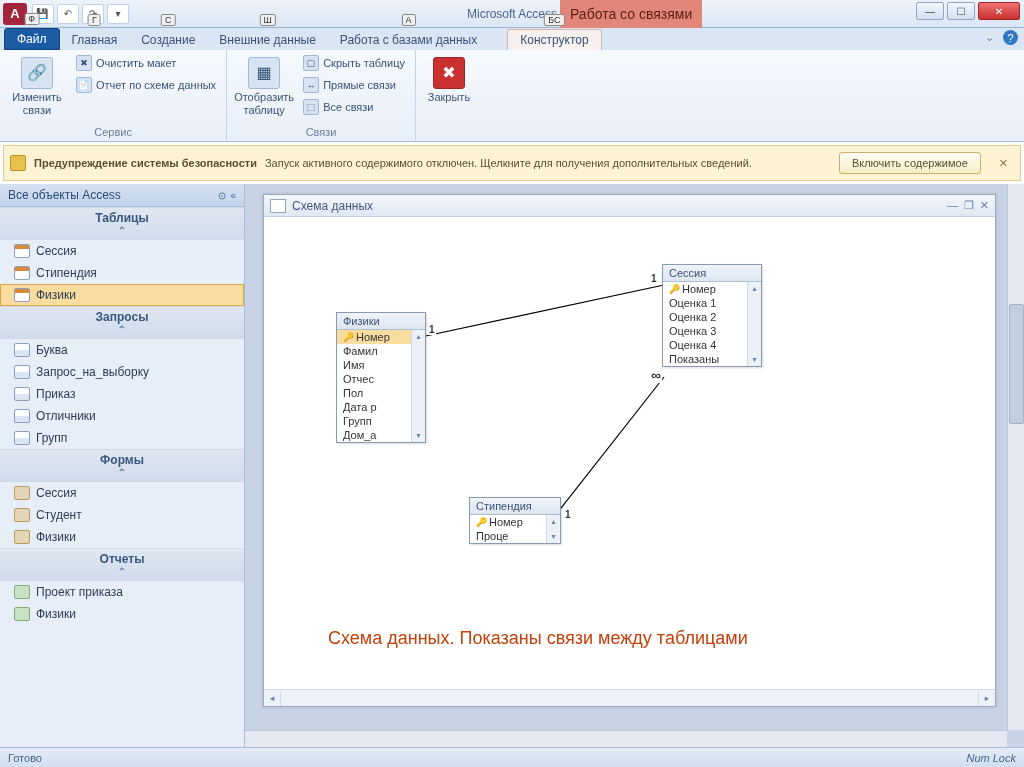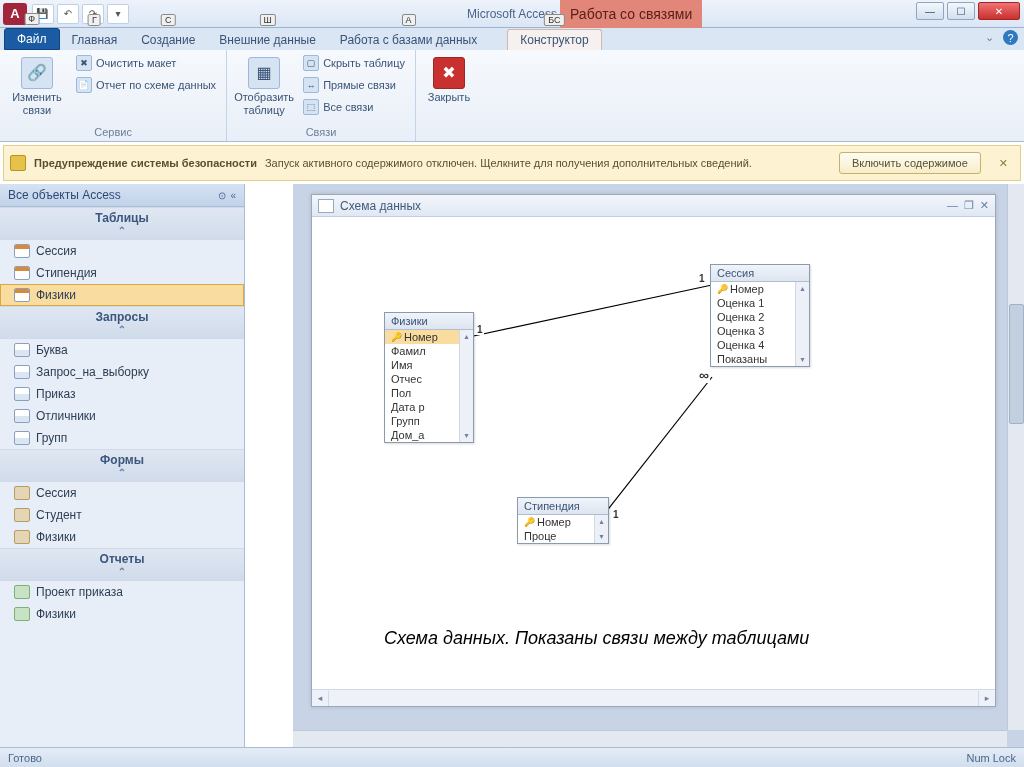--- a/index.html
+++ b/index.html
@@ -34,21 +34,21 @@
 .small-btn { display:flex; align-items:center; gap:4px; padding:2px 4px; white-space:nowrap;}
 .small-btn .sico { width:16px; height:16px; background:#d6e3f3; border:1px solid #9db8d9; border-radius:2px; display:flex;align-items:center;justify-content:center; font-size:9px;}
 .close-ico { background:#c93030 !important; border-color:#a02626 !important; color:#fff;}
 
 .security-bar { height:36px; background:#fdf3d3; border:1px solid #e2cd8d; margin:3px; display:flex; align-items:center; font-size:11px; color:#59502f; padding:0 6px; gap:8px;}
 .security-bar .shield { width:16px; height:16px; background:#e6c24d; border:1px solid #b8951f; border-radius:2px;}
 .security-bar .strong { font-weight:bold;}
 .security-bar .enable-btn { margin-left:auto; background:linear-gradient(#fefcf4,#f6eec8); border:1px solid #c6b06a; padding:4px 12px; border-radius:3px; margin-right:4px;}
 .security-bar .close-x { padding:0 6px; color:#8a7c44; cursor:default;}
 
-.workspace { display:flex; height:calc(767px - 28px - 22px - 92px - 42px - 20px);gap:48px; }
+.workspace { display:flex; height:calc(767px - 28px - 22px - 92px - 42px - 20px); }
 
 .navpane { width:245px; border-right:1px solid #a8bdd8; background:#e8eef7; display:flex; flex-direction:column; font-size:12px; overflow:hidden;}
 .nav-header { background:linear-gradient(#d5e2f3,#c1d2ea); padding:4px 8px; color:#2e4a73; display:flex; align-items:center; justify-content:space-between; border-bottom:1px solid #a8bdd8;}
 .nav-header .controls { display:flex; gap:4px; font-size:10px; color:#4c6a92;}
 .nav-section-h { background:linear-gradient(#e0e7f2,#d0dbeb); padding:3px 8px; font-weight:bold; color:#3b577e; border-top:1px solid #cfd9e8; border-bottom:1px solid #cfd9e8; display:flex; justify-content:space-between; align-items:center;flex-direction:column;}
 .nav-section-h .chev { font-size:10px; color:#6b82a3;}
 .nav-item { padding:4px 8px 4px 14px; display:flex; align-items:center; gap:6px; color:#2c3e55;}
 .nav-item.sel { background:#f9dca0; border:1px solid #d9a83e; padding:3px 7px 3px 13px;}
 .nav-item .oico { width:16px; height:14px; border:1px solid #8aa0bd; background:#fff; border-radius:2px; display:flex; flex-direction:column; overflow:hidden;}
 .oico.table::before { content:""; display:block; height:4px; background:#d88a3a;}
@@ -75,24 +75,24 @@
 .tbl-box .fields { max-height:128px; overflow:hidden; position:relative;}
 .tbl-box .fld { padding:1px 6px; display:flex; align-items:center; gap:3px; color:#333;}
 .tbl-box .fld.key::before { content:"🔑"; font-size:9px; width:10px;}
 .tbl-box .fld.sel { background:#f9dca0;}
 .tbl-box .vscroll { position:absolute; right:0; top:0; bottom:0; width:14px; background:#edf1f7; border-left:1px solid #cfd8e4;}
 .tbl-box .vscroll .up,.tbl-box .vscroll .dn { height:13px; font-size:8px; display:flex;align-items:center;justify-content:center; color:#6b82a3;}
 
 svg.rel-lines { position:absolute; top:0; left:0; width:100%; height:100%; pointer-events:none;}
 .rel-label { position:absolute; font-size:10px; font-weight:bold; color:#333; background:#fff; padding:0 1px;}
 
-.caption { position:absolute; left:72px; bottom:40px; font-size:18px; color:#000000;font-style:italic;}
+.caption { position:absolute; left:64px; bottom:40px; font-size:18px; color:#c2410c;}
 
 .statusbar { height:20px; background:linear-gradient(#e4ecf6,#d1deee); border-top:1px solid #a8bdd8; display:flex; align-items:center; font-size:11px; color:#4a6589; padding:0 8px;}
-.statusbar .right { margin-left:auto;}
+.statusbar .right { margin-left:auto;font-style:italic;}
 </style>
 </head>
 <body>
 
 <div class="titlebar">
   <div class="app-icon">A</div>
   <div class="qat">
     <div class="qat-btn">💾</div>
     <div class="qat-btn">↶</div>
     <div class="qat-btn">↷</div>

